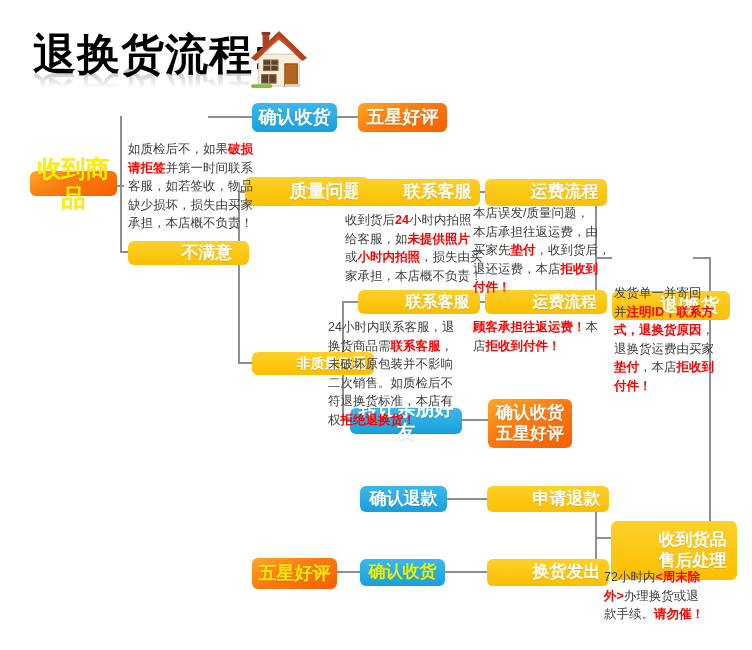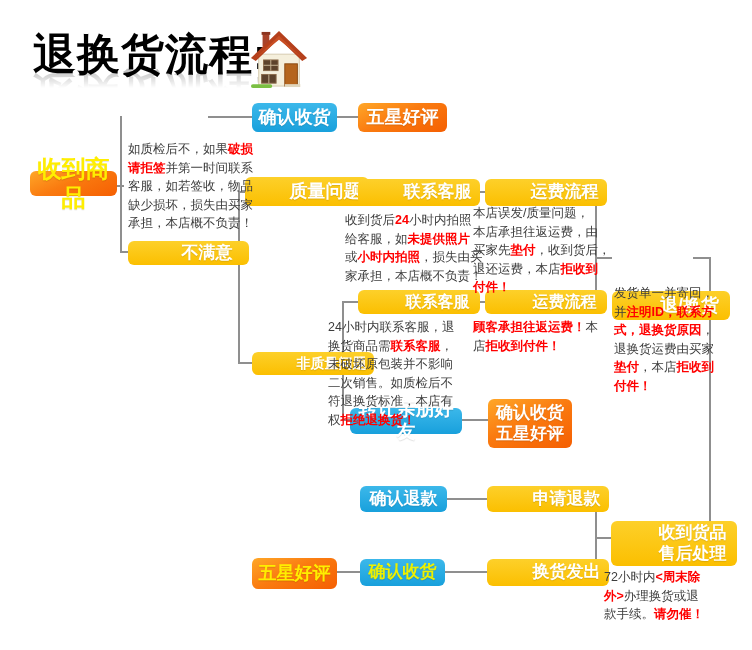--- a/index.html
+++ b/index.html
@@ -108,21 +108,21 @@
   <div class="box blue" style="left:360px;top:486px;width:87px;height:26px;font-size:17px;">确认退款</div>
 
   <div class="box yellow" style="left:487px;top:486px;width:85px;height:26px;font-size:17px;">申请退款</div>
 
   <div class="box orange ytx" style="left:252px;top:558px;width:85px;height:31px;font-size:18px;">五星好评</div>
 
   <div class="box blue gtx" style="left:360px;top:559px;width:85px;height:27px;font-size:17px;">确认收货</div>
 
   <div class="box yellow" style="left:487px;top:559px;width:85px;height:27px;font-size:17px;">换货发出</div>
 
-  <div class="box yellow" style="left:611px;top:521px;width:89px;height:45px;font-size:17px;">
+  <div class="box yellow" style="left:611px;top:521px;width:89px;height:59px;font-size:17px;">
     <span>收到货品</span>
     <span>售后处理</span>
   </div>
 
   <div class="note" style="left:128px;top:140px;"><span>如质检后不，如果</span><span class="red">破损
 请拒签</span><span>并第一时间联系
 客服，如若签收，物品
 缺少损坏，损失由买家
 承担，本店概不负责！</span></div>
 

